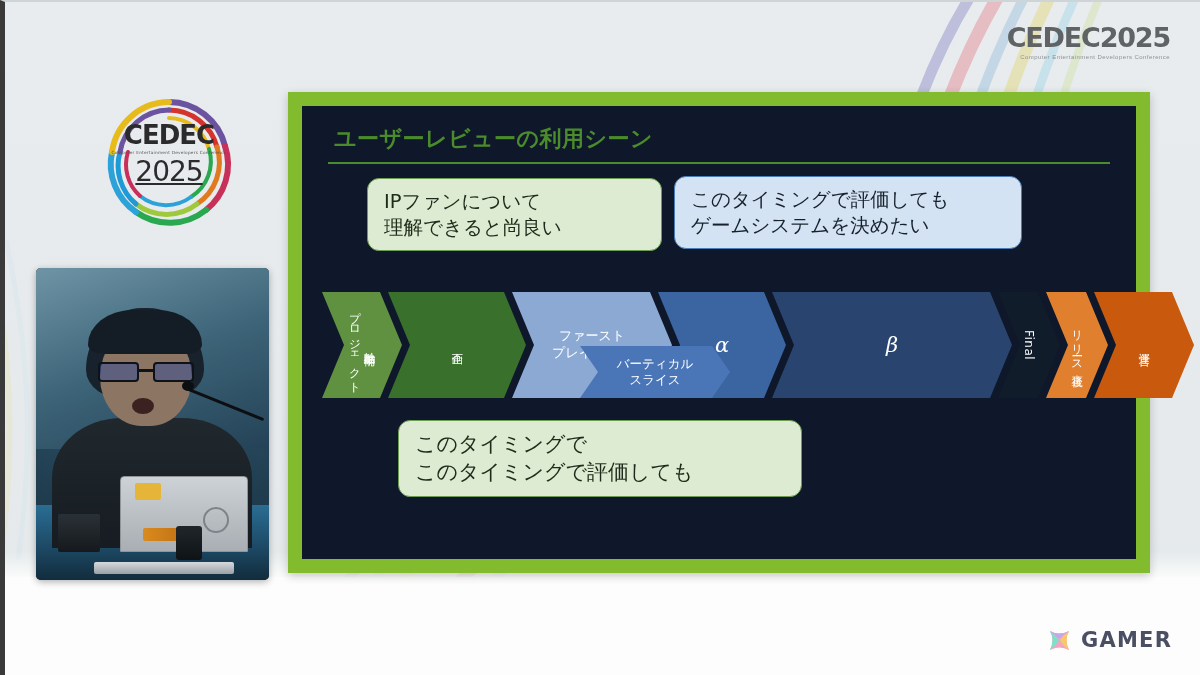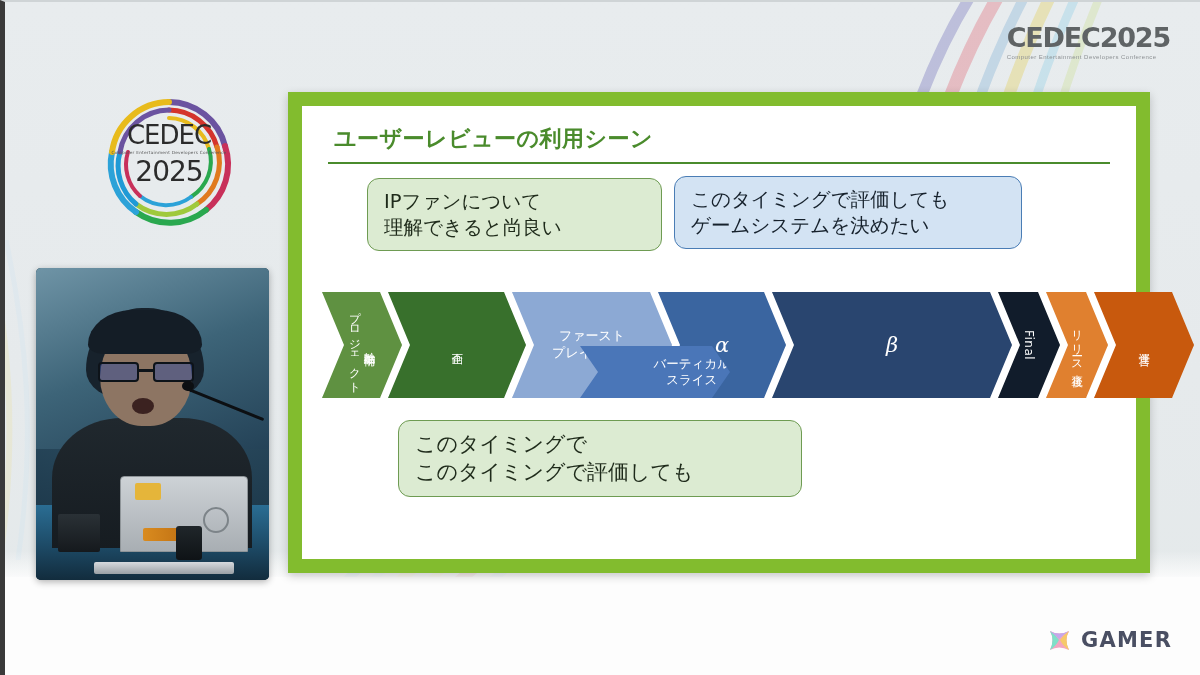--- a/index.html
+++ b/index.html
@@ -35,33 +35,33 @@
   .brush-bottom{ position:absolute; bottom:-110px; left:150px; width:360px; height:330px; opacity:.75; }
   .brush-left{ position:absolute; top:240px; left:-40px; width:120px; height:320px; opacity:.5; }
 
   
   .ring-logo{ position:absolute; left:96px; top:94px; width:146px; height:132px; }
   .ring-logo .txt{
     position:absolute; left:0; right:0; top:28px; text-align:center;
     font-family:"DejaVu Sans", sans-serif;
   }
   .ring-logo .cedec{
-    font-size:26px; font-weight:normal; letter-spacing:-1px; color:#2b2b2b;
+    font-size:26px; font-weight:bold; letter-spacing:-1px; color:#2b2b2b;
     line-height:1;
   }
   .ring-logo .sub{
     font-size:3.4px; color:#555; letter-spacing:.2px; margin-top:3px;
     transform:scale(1.25); transform-origin:center;
   }
   .ring-logo .year{
-    font-size:28px; color:#2b2b2b; letter-spacing:-1px; line-height:1.05; margin-top:2px;
-  }
-
-  
-  .wordmark{ position:absolute; right:30px; top:24px; text-align:left; }
+    font-size:28px; color:#2b2b2b; letter-spacing:-1px; line-height:1.05; margin-top:2px;text-decoration:underline;
+  }
+
+  
+  .wordmark{ position:absolute; right:30px; top:24px; text-align:right; }
   .wordmark .wm-main{
     font-family:"DejaVu Sans", sans-serif;
     font-size:27px; font-weight:bold; color:#5f6365; letter-spacing:-1.2px;
     line-height:1;
   }
   .wordmark .wm-sub{
     font-size:6px; color:#8d9194; letter-spacing:.45px; margin-top:3px;
   }
 
   
@@ -158,21 +158,21 @@
     background:linear-gradient(180deg,#d6dade 0%,#9aa0a5 100%); border-radius:2px;
   }
 
   
   .slide{
     position:absolute; left:288px; top:92px; width:862px; height:481px;
     background:#82bc2e; padding:14px;
     box-shadow:0 3px 9px rgba(0,0,0,.20);
   }
   .slide-inner{
-    width:100%; height:100%; background:#ffffff; position:relative;
+    width:100%; height:100%; background:#0f172a; position:relative;
     padding:18px 26px 16px 26px;
   }
   .slide-title{
     font-family:"DejaVu Sans","Liberation Sans", sans-serif;
     font-size:22px; color:#4a8b2c; font-weight:bold;
     padding-left:6px; letter-spacing:.5px;
   }
   .slide-rule{
     margin-top:8px; height:2px; background:#4a8b2c;
   }
@@ -221,21 +221,21 @@
   }
   .chev .vtext{
     writing-mode:vertical-rl; text-orientation:upright;
     font-size:11.5px; letter-spacing:1px; line-height:1.25;
   }
   .chev .htext{ font-size:13px; line-height:1.3; }
   .chev .greek{ font-size:21px; font-style:italic; font-family:"DejaVu Serif", serif; }
 
   .vslice{
     position:absolute; height:52px; top:54px;
-    display:flex; align-items:center; justify-content:flex-end;
+    display:flex; align-items:center; justify-content:center;
     clip-path:polygon(0 0, calc(100% - 18px) 0, 100% 50%, calc(100% - 18px) 100%, 0 100%, 18px 50%);
     color:#ffffff; font-size:12.5px; line-height:1.25; text-align:center;
     font-family:"DejaVu Sans","Liberation Sans", sans-serif;
   }
 
   
   .gamer{
     position:absolute; right:28px; bottom:22px;
     display:flex; align-items:flex-start; gap:9px;
   }

